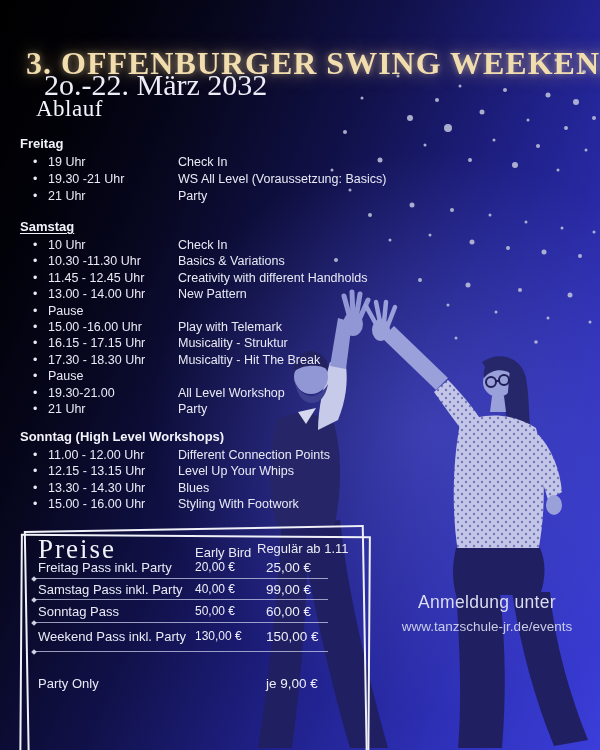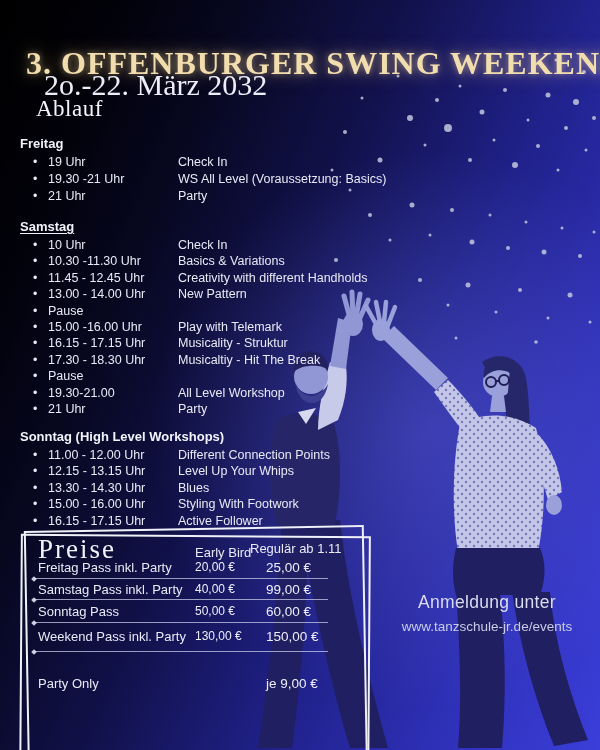--- a/index.html
+++ b/index.html
@@ -24,21 +24,21 @@
   .srow::before{content:"•";position:absolute;left:13px;top:0;color:#e9eaf5;}
   .t{display:inline-block;width:130px;vertical-align:top;}
 
   .pricebox{position:absolute;left:20px;top:526px;width:352px;height:224px;font-size:13px;}
   .frame{position:absolute;border:2px solid #eff0f8;}
   .frame-a{left:6px;top:2px;width:336px;height:252px;transform:rotate(-1deg);}
   .frame-b{left:0px;top:9px;width:346px;height:248px;transform:rotate(0.4deg);}
   .p-title{position:absolute;left:18px;top:8px;font-family:"Liberation Serif",serif;font-size:27px;letter-spacing:2px;color:#f2f3fa;}
   .p-ch{position:absolute;font-size:13px;color:#e9eaf5;white-space:nowrap;}
   .p-ch.early{left:175px;top:19px;}
-  .p-ch.reg{left:230px;top:15px;}
+  .p-ch.reg{left:237px;top:15px;}
   .prow{position:absolute;left:0;width:100%;height:17px;}
   .plabel{position:absolute;left:18px;white-space:nowrap;color:#e9eaf5;}
   .pearly{position:absolute;left:175px;white-space:nowrap;font-size:12px;}
   .preg{position:absolute;left:246px;white-space:nowrap;font-size:13.5px;text-align:center;}
   .pline{position:absolute;left:14px;width:294px;height:1px;background:rgba(200,204,232,.75);}
   .pline::before{content:"";position:absolute;left:-2px;top:-1.5px;width:4px;height:4px;background:rgba(225,227,244,.9);transform:rotate(45deg);}
 
   .reg-block{position:absolute;left:382px;top:592px;width:210px;text-align:center;}
   .reg1{font-size:17.5px;letter-spacing:.3px;color:#dadcf0;}
   .reg2{font-size:13.5px;margin-top:6px;color:#c9cce6;}
@@ -186,21 +186,20 @@
     <div class="srow"><span class="t">19.30-21.00</span><span class="a">All Level Workshop</span></div>
     <div class="srow"><span class="t">21 Uhr</span><span class="a">Party</span></div>
   </section>
 
   <section class="day day-o">
     <div class="day-hdr">Sonntag (High Level Workshops)</div>
     <div class="srow"><span class="t">11.00 - 12.00 Uhr</span><span class="a">Different Connection Points</span></div>
     <div class="srow"><span class="t">12.15 - 13.15 Uhr</span><span class="a">Level Up Your Whips</span></div>
     <div class="srow"><span class="t">13.30 - 14.30 Uhr</span><span class="a">Blues</span></div>
     <div class="srow"><span class="t">15.00 - 16.00 Uhr</span><span class="a">Styling With Footwork</span></div>
-    <div class="srow"><span class="t">16.15 - 17.15 Uhr</span><span class="a">Active Follower</span></div>
   </section>
 
   <div class="pricebox">
     <div class="frame frame-a"></div>
     <div class="frame frame-b"></div>
     <div class="p-title">Preise</div>
     <div class="p-ch early">Early Bird</div>
     <div class="p-ch reg">Regulär ab 1.11</div>
 
     <div class="prow" style="top:34px">

